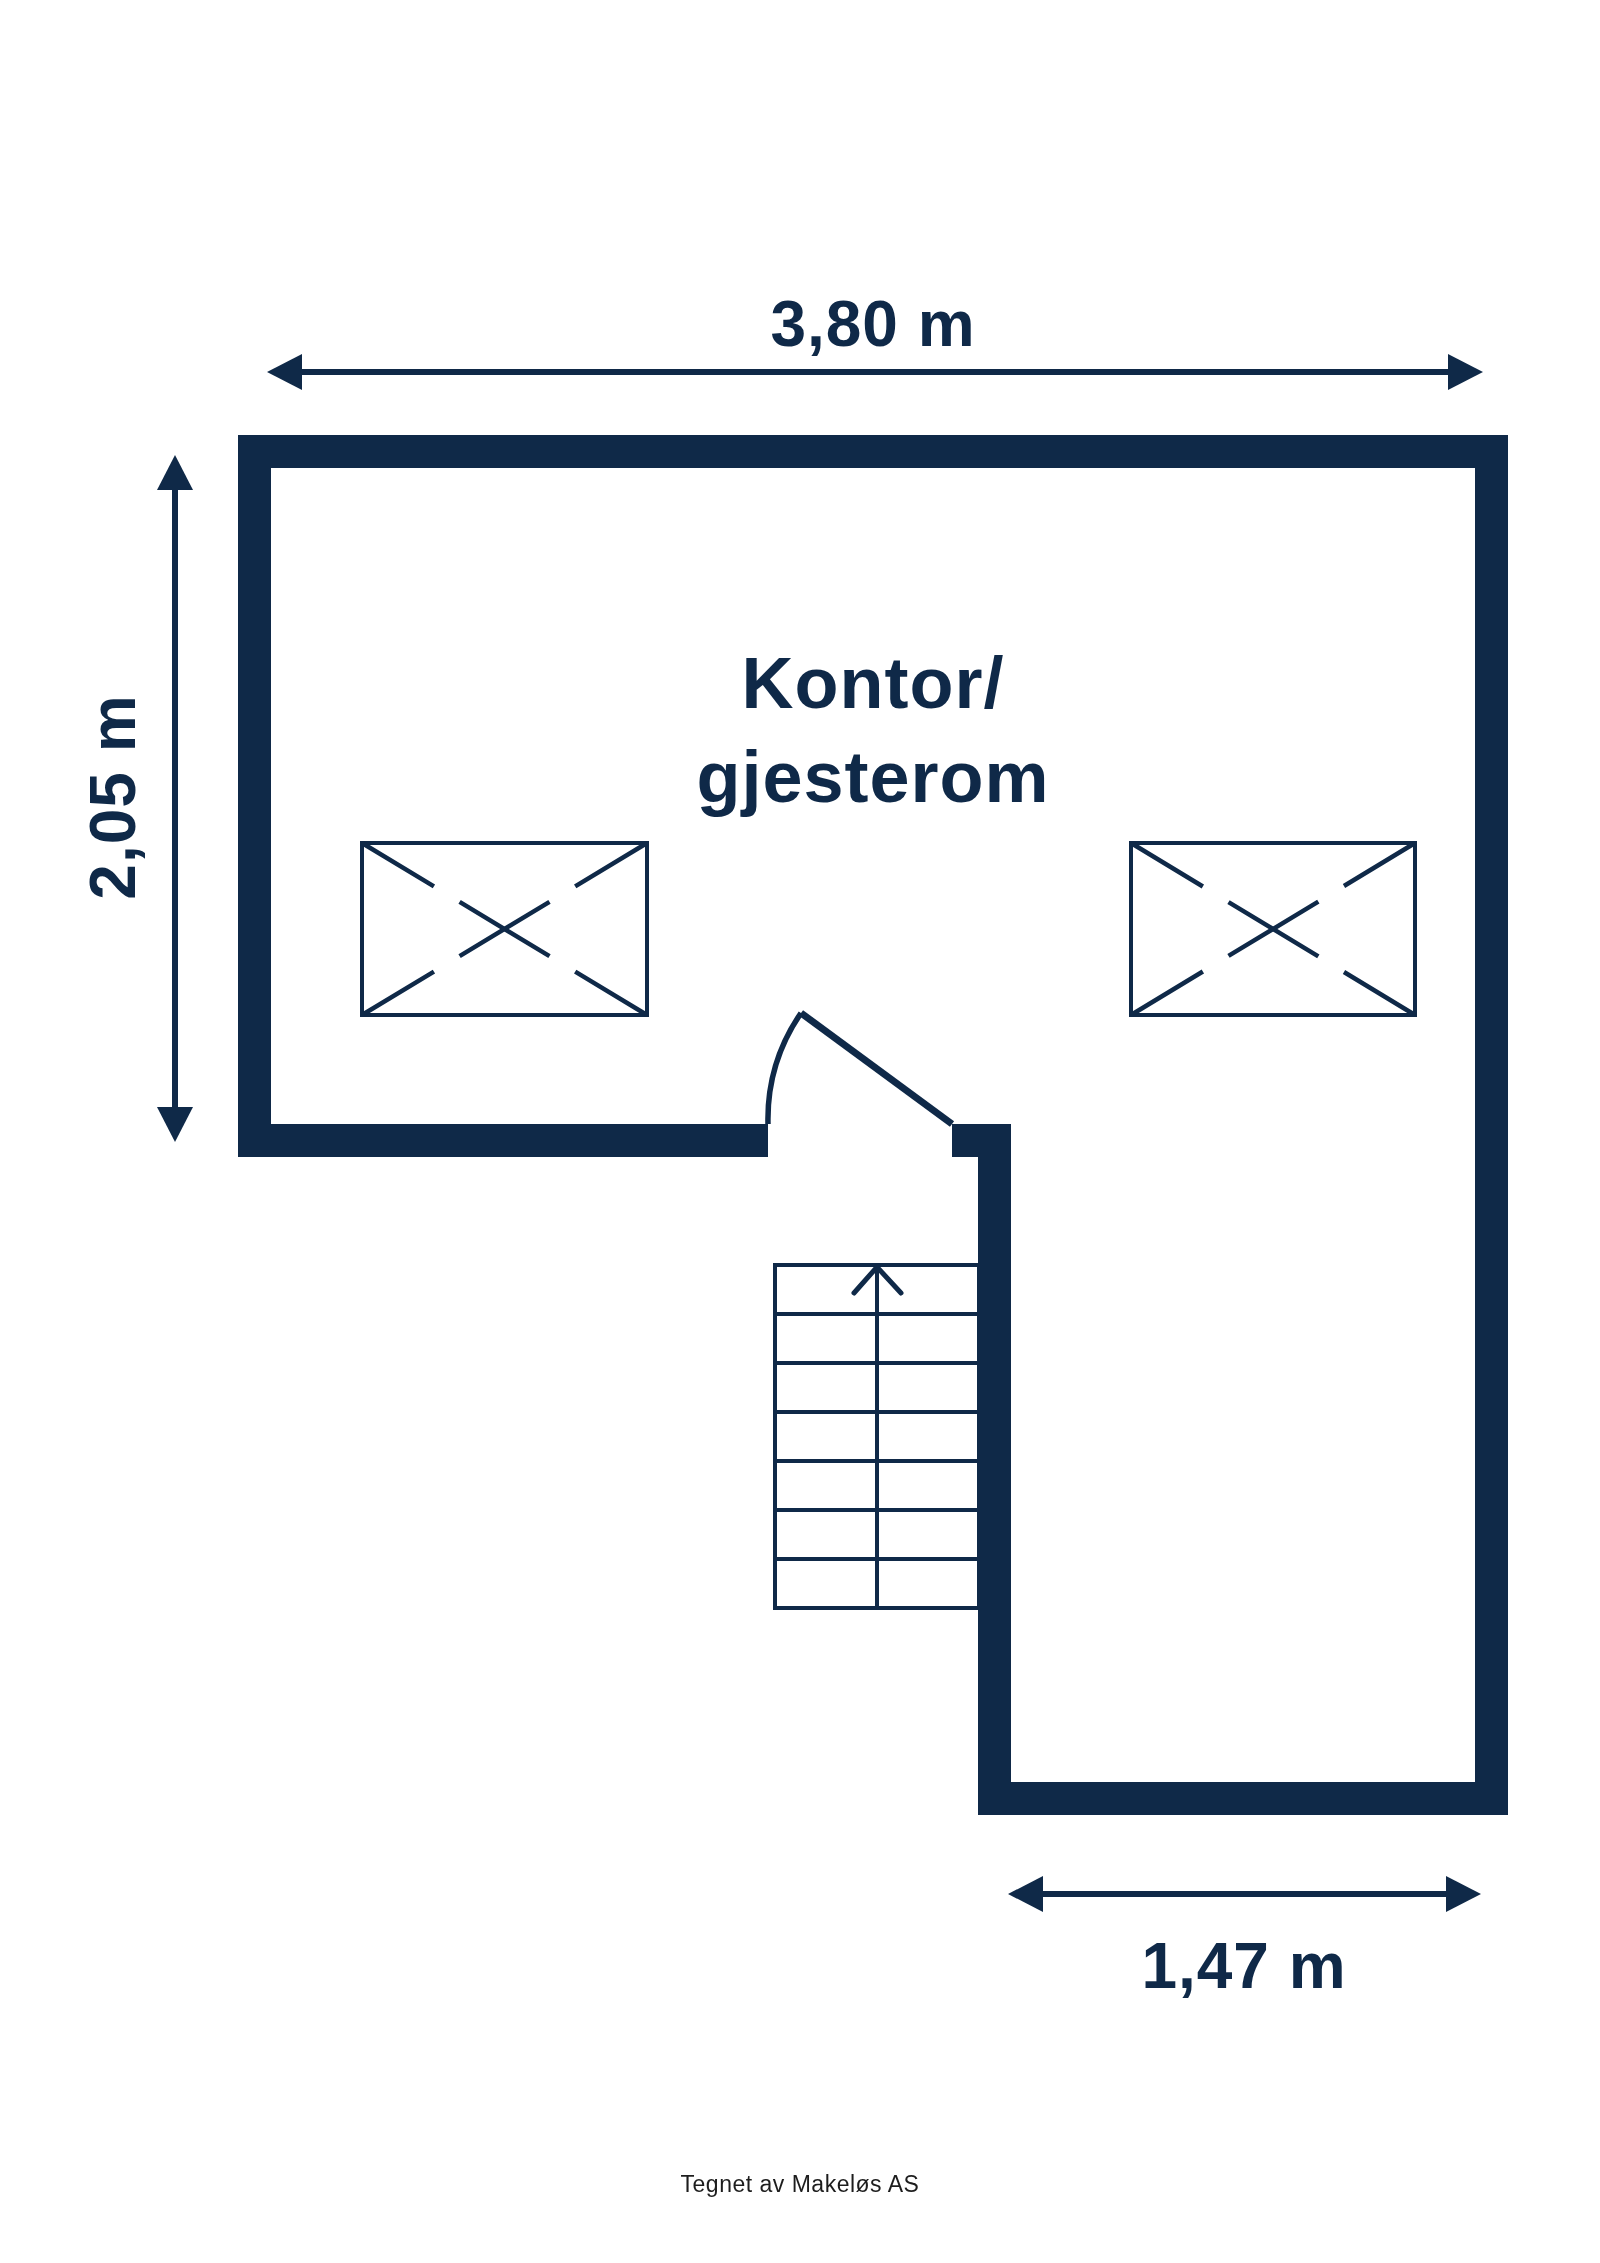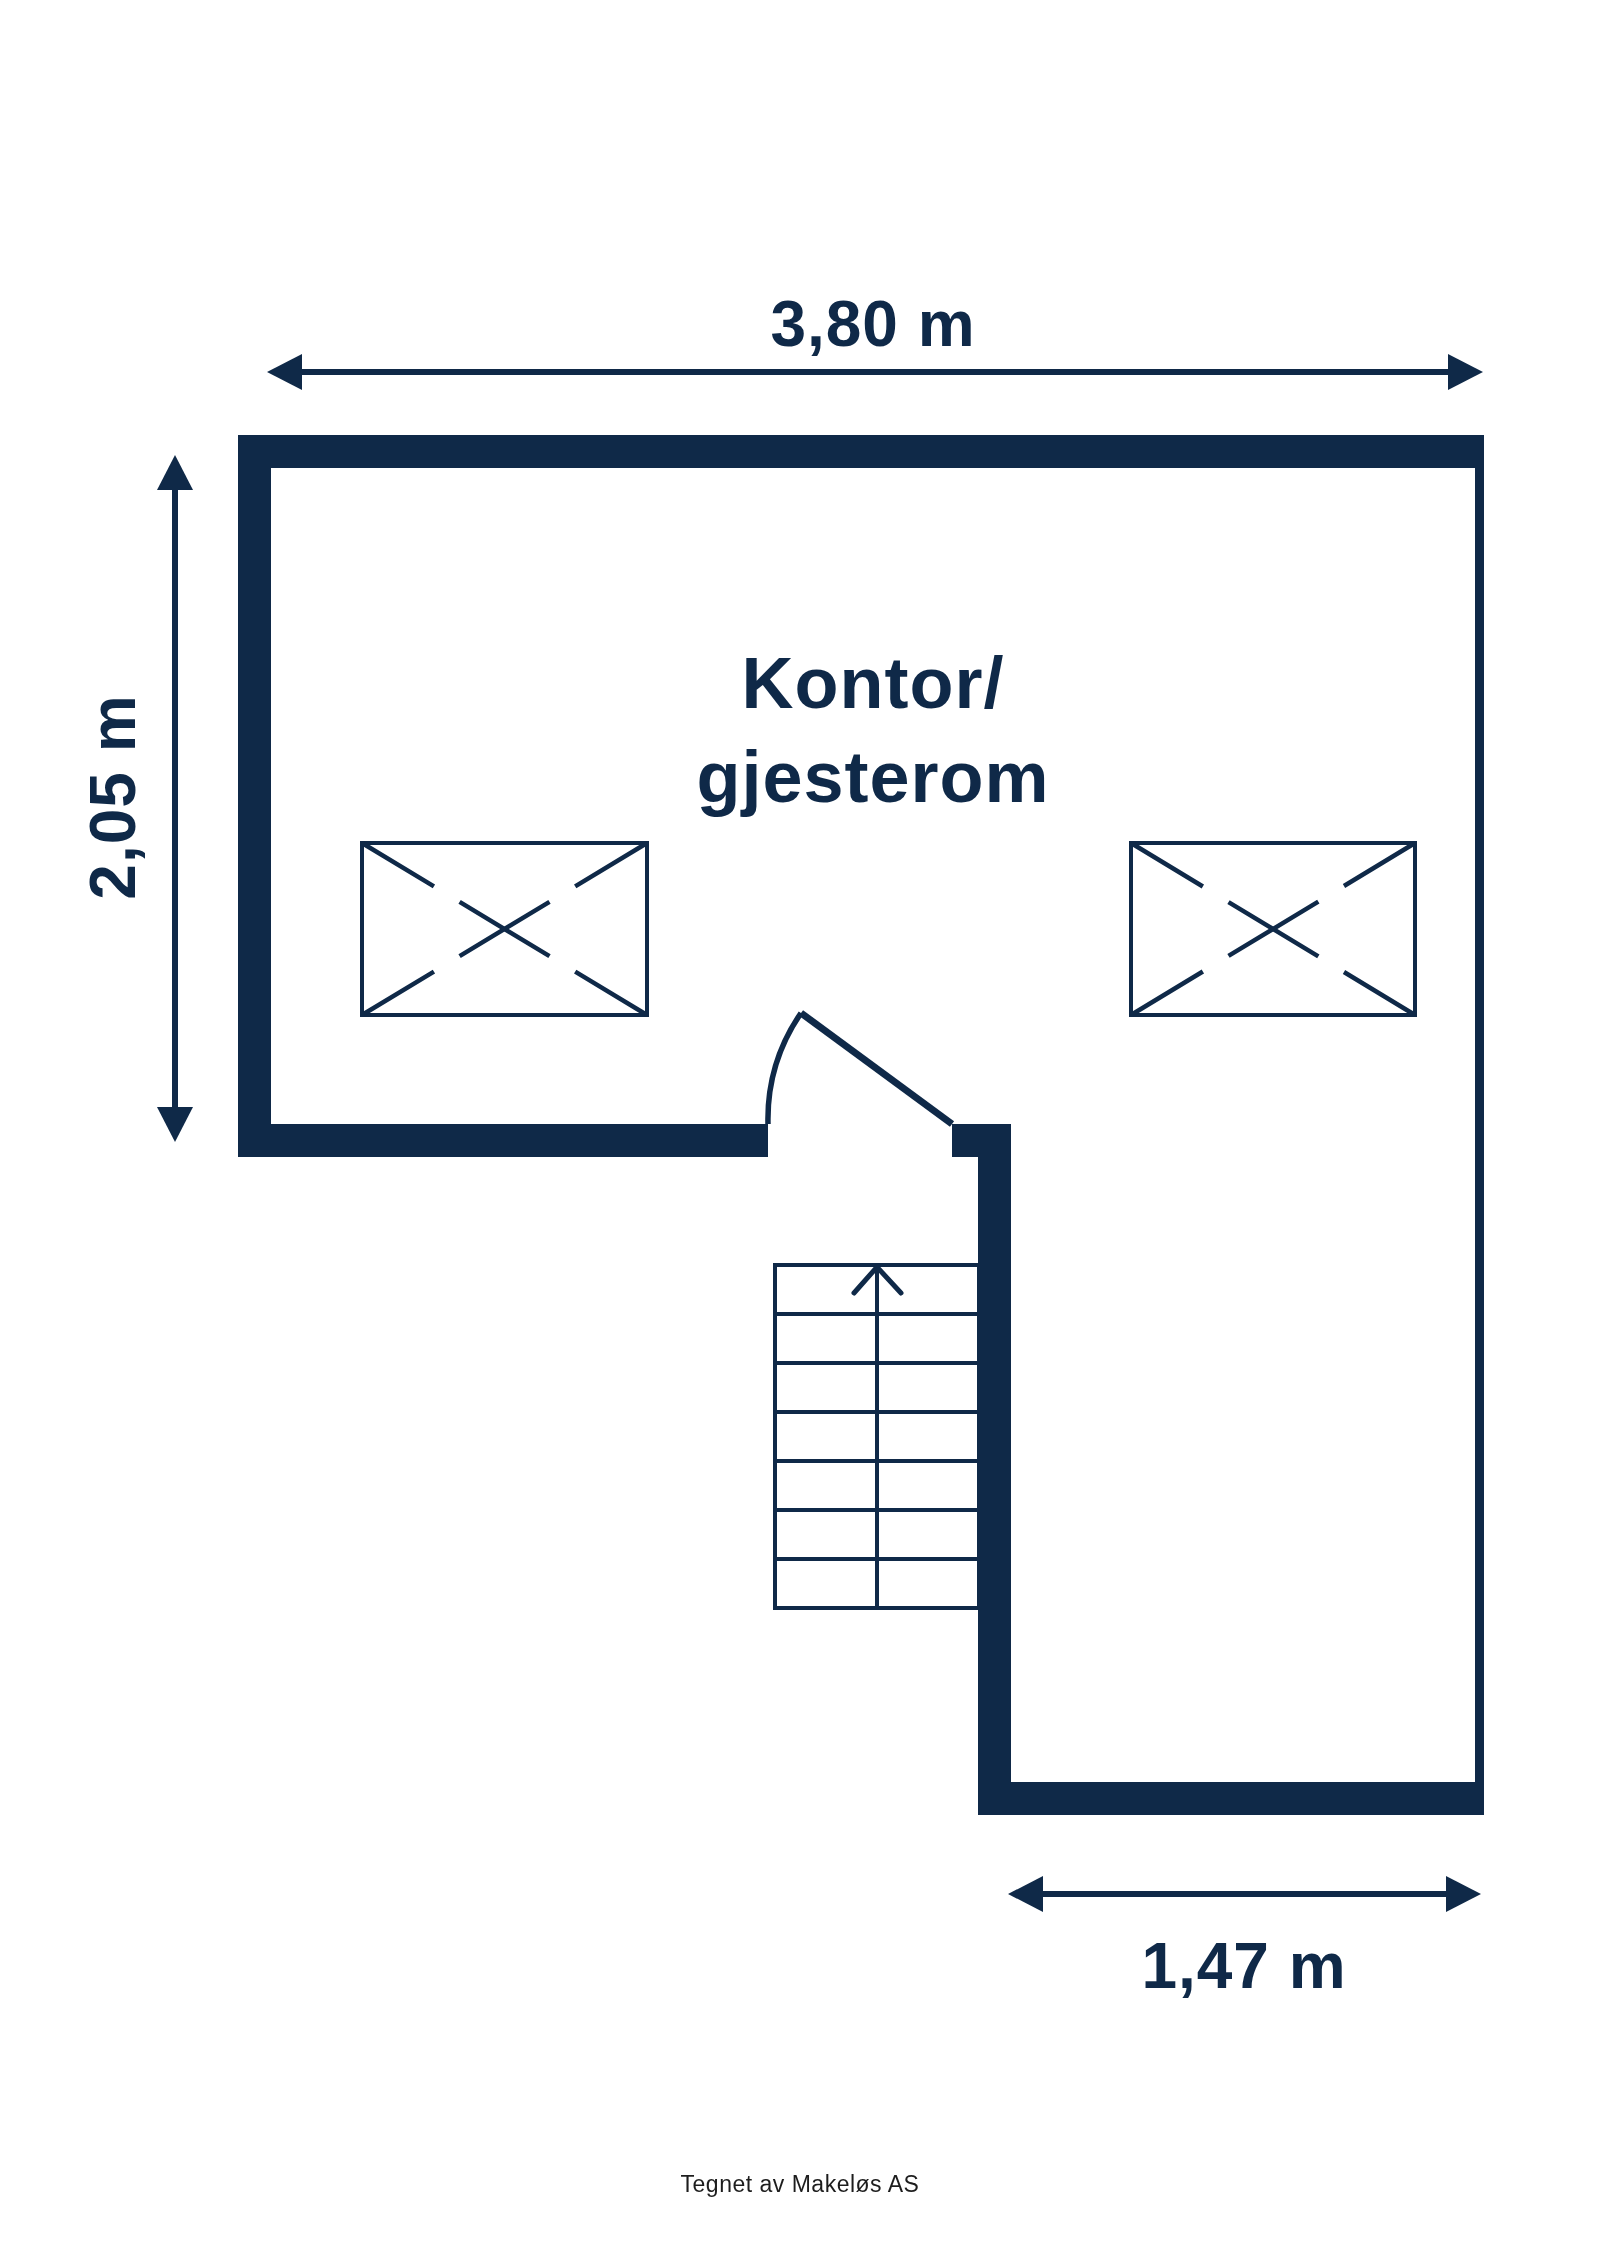--- a/index.html
+++ b/index.html
@@ -4,21 +4,21 @@
 <style>
   :root{
     --wall:#0f2948;
     --label:#0f2948;
     --footer:#1d1d1d;
   }
   html,body{margin:0;padding:0;}
   body{background:#ffffff;font-family:"Liberation Sans",sans-serif;}
   .page{
     position:relative;
-    width:1484px;height:2263px;
+    width:1600px;height:2263px;
     background:#ffffff;
     overflow:hidden;
   }
   svg{position:absolute;left:0;top:0;}
   .wall{fill:var(--wall);stroke:none;}
   .sym{stroke:var(--wall);fill:none;}
   .sym-thin{stroke-width:4;}
   .door-leaf{stroke:var(--wall);stroke-width:7;fill:none;}
   .door-arc{stroke:var(--wall);stroke-width:5.5;fill:none;}
   .dim-line{stroke:var(--wall);stroke-width:6;fill:none;}

